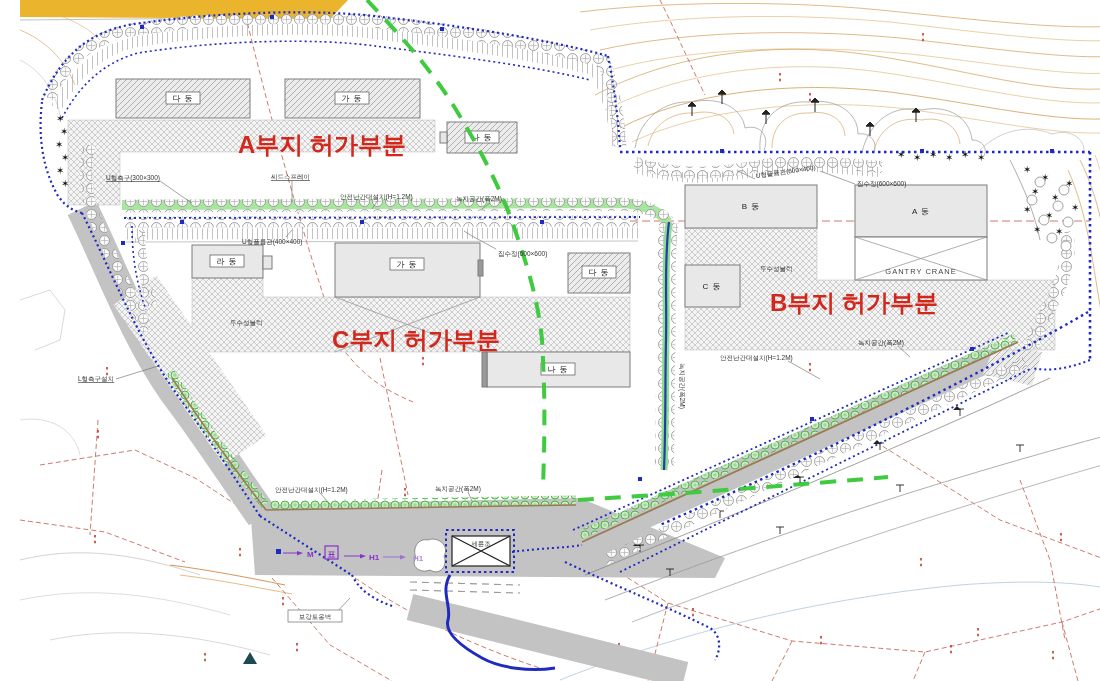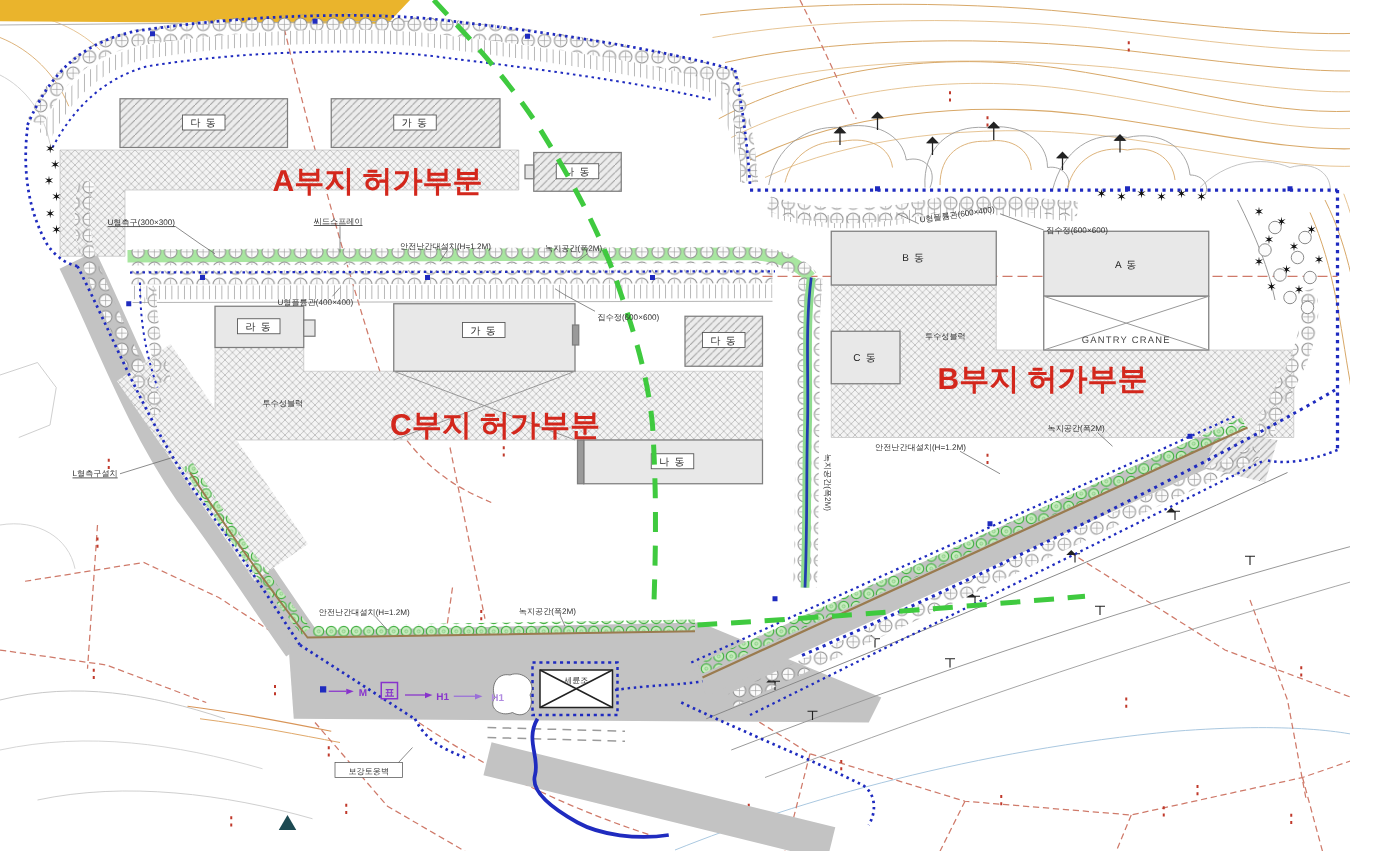--- a/index.html
+++ b/index.html
@@ -1,17 +1,17 @@
 <!DOCTYPE html>
 <html><head>
 <meta charset="utf-8">
 <style>
   html,body{margin:0;padding:0;background:#fff;}
   body{font-family:"Liberation Sans","DejaVu Sans",sans-serif;}
-  .plan-wrap{position:relative;width:1080px;height:681px;overflow:hidden;background:#fff;}
+  .plan-wrap{position:relative;width:1080px;height:681px;overflow:hidden;background:#fff;margin-left:20px;}
   svg{display:block;}
   text{font-family:"Liberation Sans","DejaVu Sans",sans-serif;}
   .ann{font-size:6.5px;fill:#333;}
   .annU{text-decoration:underline;}
   .bl{font-size:8px;fill:#222;letter-spacing:1px;}
   .area-label{font-size:24px;font-weight:bold;}
   .gantry{font-size:7.5px;fill:#444;letter-spacing:1px;}
   .mark{font-size:8px;font-weight:bold;}
 </style>
 </head>

